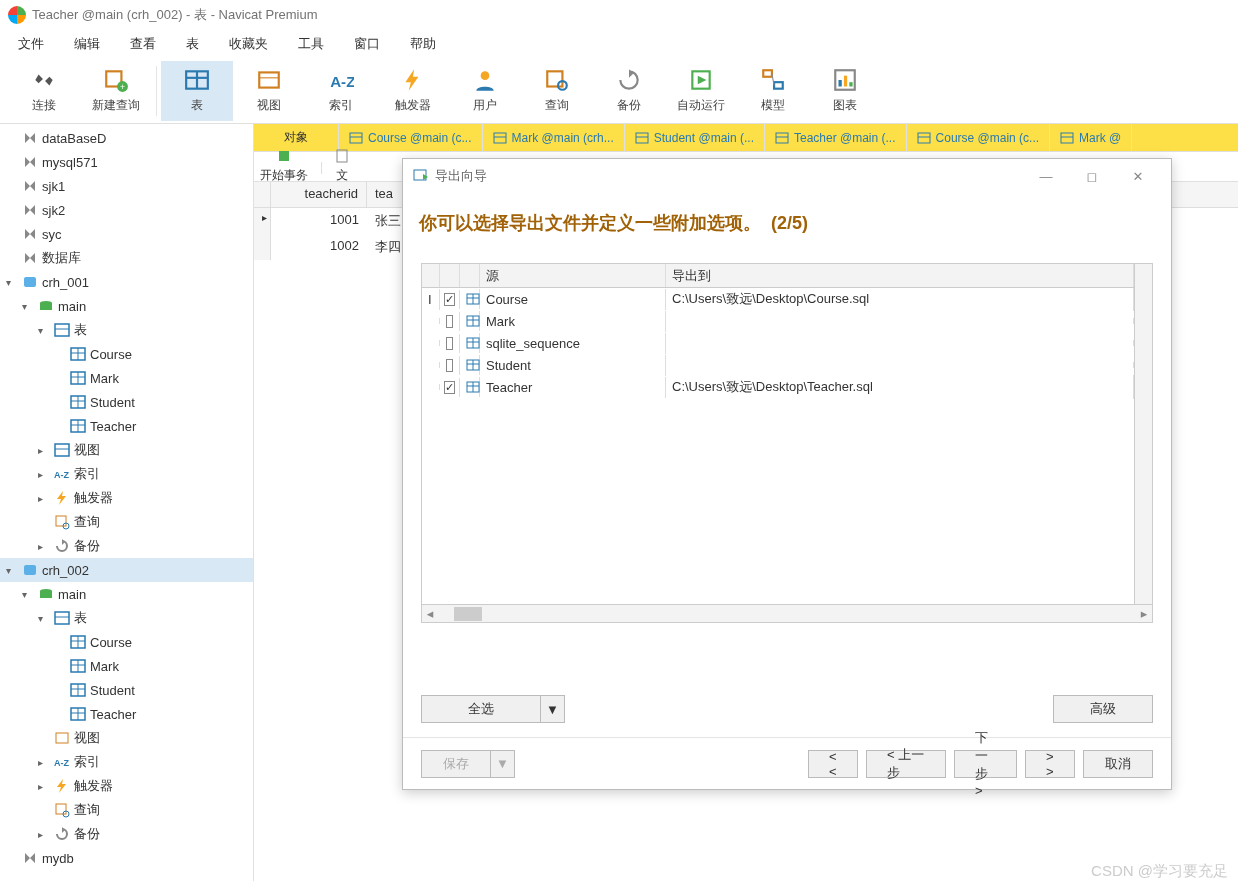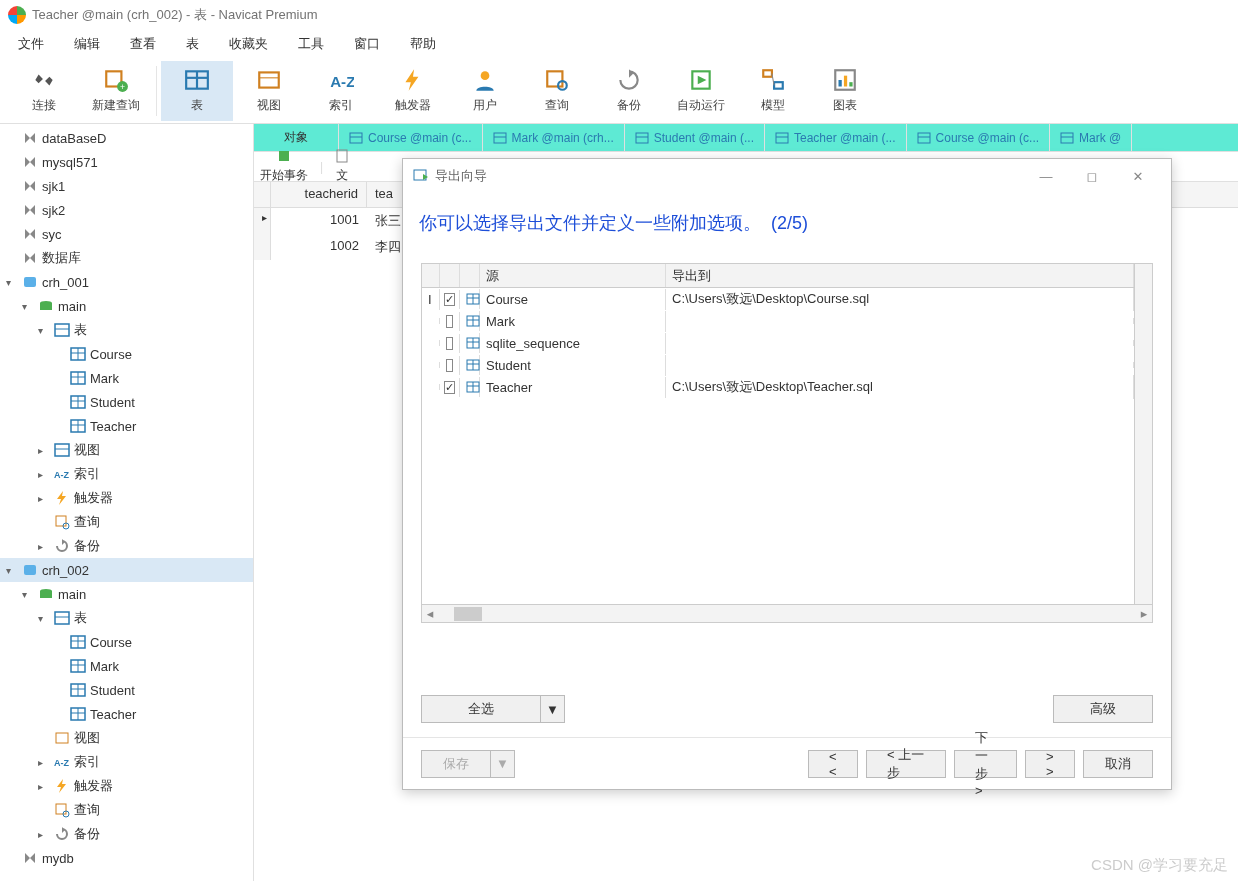--- a/index.html
+++ b/index.html
@@ -21,39 +21,39 @@
 .main-area { display: flex; height: calc(100% - 124px); }
 
 .sidebar { width: 254px; border-right: 1px solid #e0e0e0; overflow-y: auto; padding-top: 2px; }
 .tree-item { display: flex; align-items: center; height: 24px; padding-left: 6px; cursor: pointer; gap: 4px; white-space: nowrap; }
 .tree-item.selected { background: #d9e8f5; }
 .tree-item .caret { width: 12px; font-size: 10px; color: #666; }
 .tree-item .icon { width: 16px; height: 16px; flex-shrink: 0; }
 .ind1 { padding-left: 22px; } .ind2 { padding-left: 38px; } .ind3 { padding-left: 54px; }
 
 .content { flex: 1; display: flex; flex-direction: column; }
-.tab-bar { height: 28px; display: flex; align-items: center; border-bottom: 1px solid #e0e0e0; background: #5eead4; }
+.tab-bar { height: 28px; display: flex; align-items: center; border-bottom: 1px solid #e0e0e0; background: #fde047; }
 .tab { display: flex; align-items: center; height: 100%; padding: 0 10px; gap: 5px; font-size: 12px; color: #2a7ab0; cursor: pointer; border-right: 1px solid #e0e0e0; }
 .tab.first { color: #333; padding: 0 30px; }
 .action-bar { height: 30px; display: flex; align-items: center; padding: 0 6px; gap: 12px; border-bottom: 1px solid #e0e0e0; font-size: 12px; }
 .action-bar .act { display: flex; align-items: center; gap: 4px; cursor: pointer; flex-direction: column; }
 
 .data-table { }
 .data-table .hdr { display: flex; height: 26px; background: #f5f5f5; border-bottom: 1px solid #ddd; }
 .data-table .hdr div { padding: 4px 8px; border-right: 1px solid #ddd; font-size: 13px; }
 .data-table .row { display: flex; height: 26px; }
 .data-table .row div { padding: 4px 8px; }
 .data-table .gutter { width: 16px; background: #f5f5f5; border-right: 1px solid #ddd; text-align: center; font-size: 10px; }
 .col1 { width: 96px; text-align: right; } .col2 { width: 60px; }
 
 .dialog { position: absolute; left: 402px; top: 158px; width: 770px; height: 632px; background: #fff; border: 1px solid #bbb; box-shadow: 0 3px 12px rgba(0,0,0,0.2); display: flex; flex-direction: column; }
 .dlg-title { height: 34px; display: flex; align-items: center; padding: 16px 10px; color: #666; font-size: 13px; }
 .dlg-title .spacer { flex: 1; }
 .dlg-title .win-btn { width: 46px; height: 32px; display: flex; align-items: center; justify-content: center; cursor: pointer; color: #888; }
-.dlg-heading { padding: 18px 16px 28px; color: #1d4ed8; font-size: 18px; }
+.dlg-heading { padding: 18px 16px 28px; color: #a16207; font-size: 18px; font-weight: bold; }
 .dlg-body { flex: 1; padding: 0 18px; }
 .export-grid { border: 1px solid #ccc; height: 360px; display: flex; flex-direction: column; }
 .grid-rows { flex: 1; overflow: auto; }
 .grid-hdr { display: flex; height: 24px; background: #f3f3f3; border-bottom: 1px solid #ccc; }
 .grid-hdr div, .grid-row div { border-right: 1px solid #ddd; padding: 3px 6px; font-size: 13px; }
 .grid-row { display: flex; height: 22px; align-items: center; }
 .gc0 { width: 18px; } .gc1 { width: 20px; display:flex; align-items:center; justify-content:center; } .gc2 { width: 20px; } .gc3 { width: 186px; } .gc4 { flex: 1; }
 .g-scroll { height: 18px; background: #f3f3f3; border-top: 1px solid #ccc; display: flex; align-items: center; }
 .g-scroll .thumb { width: 28px; height: 14px; background: #ccc; margin-left: 16px; }
 .g-scroll .arrow { width: 16px; text-align: center; color: #888; }
@@ -62,21 +62,21 @@
 .dlg-midbtns { display: flex; padding: 14px 18px; }
 .dlg-midbtns .left-group { display: flex; }
 .dlg-midbtns .spacer { flex: 1; }
 .btn { height: 28px; padding: 0 20px; background: #f0f0f0; border: 1px solid #bbb; cursor: pointer; font-size: 13px; display: flex; align-items: center; justify-content: center; }
 .btn.split { border-left: none; width: 24px; padding: 0; }
 .btn.disabled { color: #aaa; }
 
 .dlg-footer { height: 52px; display: flex; align-items: center; padding: 0 18px; gap: 8px; border-top: 1px solid #e5e5e5; }
 .dlg-footer .spacer { flex: 1; }
 
-.watermark { position: absolute; right: 10px; bottom: 6px; color: #ccc; font-size: 15px; }
+.watermark { position: absolute; right: 10px; bottom: 0; color: #ccc; font-size: 15px; }
 
 svg { display: block; }
 .chk { width: 13px; height: 13px; border: 1px solid #888; display: inline-flex; align-items: center; justify-content: center; font-size: 11px; color: #333; }
 </style>
 </head>
 <body>
 
 <div class="title-bar">
   <span class="logo"></span>
   <span>Teacher @main (crh_002) - 表 - Navicat Premium</span>

